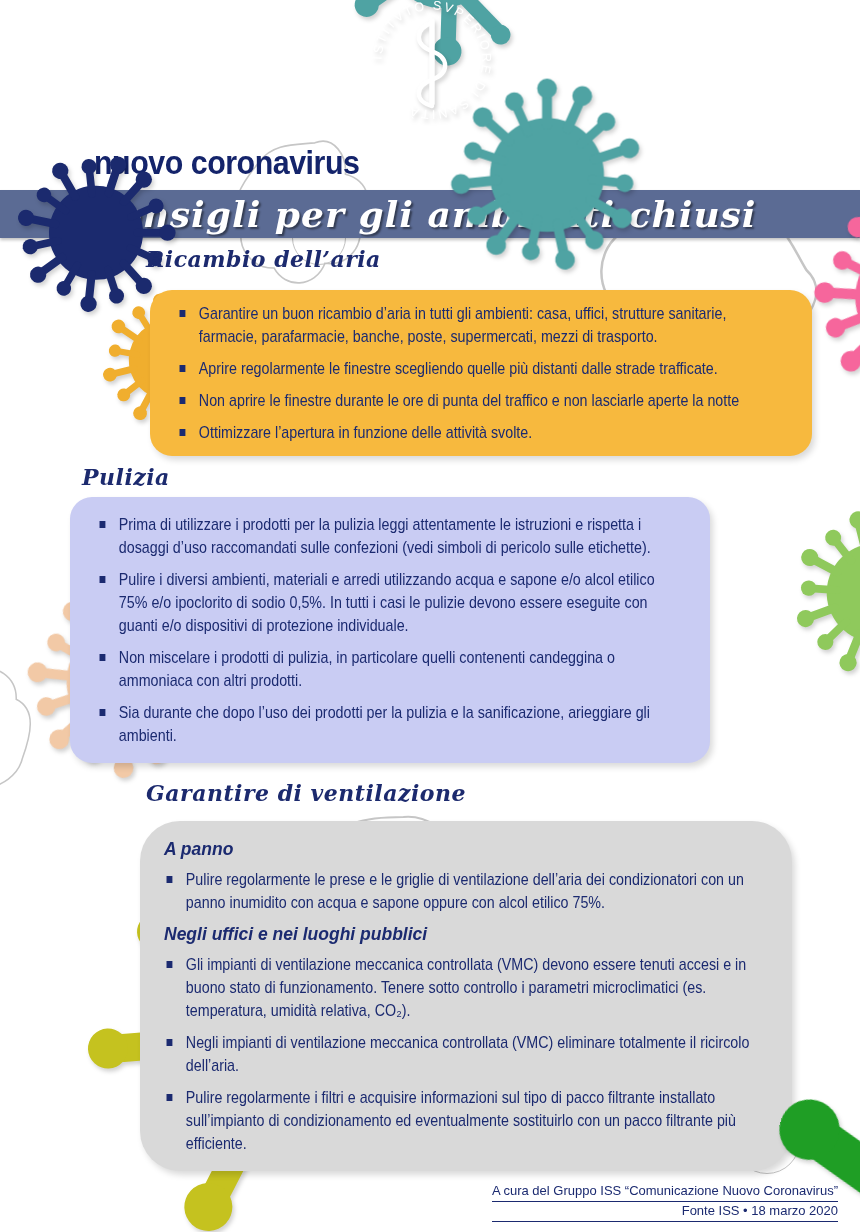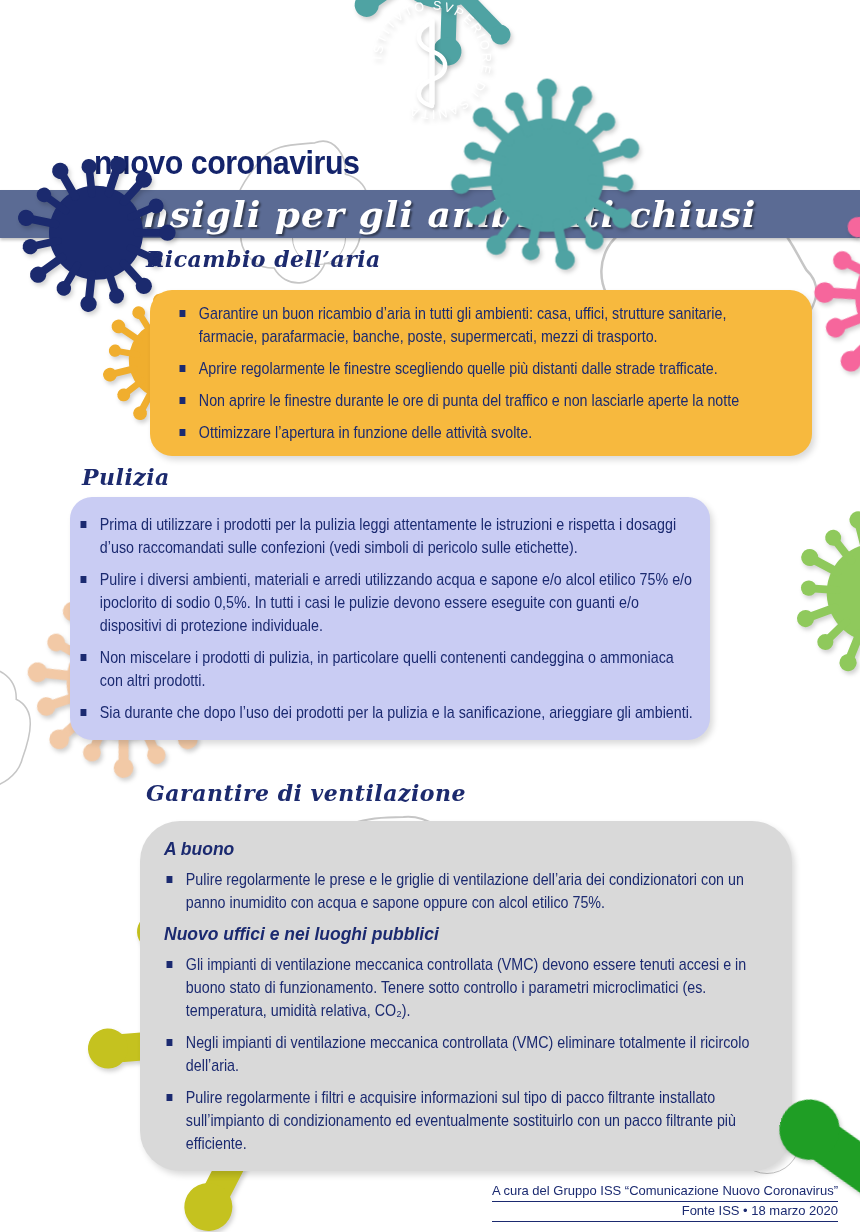--- a/index.html
+++ b/index.html
@@ -20,21 +20,21 @@
   .sec-head{position:absolute;font-family:"DejaVu Serif",serif;font-style:italic;font-weight:bold;
             color:#1c2a6e;font-size:22px;letter-spacing:0.5px;white-space:nowrap;}
   .box{position:absolute;border-radius:22px;box-shadow:3px 4px 6px rgba(0,0,0,0.15);
        padding:12px 27px;box-sizing:border-box;}
   .box ul{margin:0 -110px 0 0;padding:0;list-style:none;transform:scaleX(0.84);transform-origin:0 0;}
   .box li{position:relative;padding-left:26px;margin:0 0 9px 0;font-size:17px;line-height:23px;color:#1b2a70;}
   .box li:last-child{margin-bottom:0;}
   .box li::before{content:"";position:absolute;left:3px;top:8px;width:7px;height:7px;background:#1b2a70;}
   .box .sublabel{font-style:italic;font-weight:bold;font-size:17.5px;margin:2px 0 8px 0;color:#1b2a70;}
   .box-air{left:150px;top:290px;width:662px;background:#f7b93e;}
-  .box-clean{left:70px;top:497px;width:640px;background:#c9ccf3;padding:16px 8px;}
+  .box-clean{left:70px;top:497px;width:640px;background:#c9ccf3;padding:16px 27px;}
   .box-vent{left:140px;top:821px;width:652px;background:#d9d9d9;border-radius:40px;padding:16px 24px;}
 
   .footer{position:absolute;right:22px;top:1182px;text-align:right;font-size:13px;line-height:15px;color:#1b2a70;}
   .footer .line{border-bottom:1px solid #1b2a70;padding:1px 0 3px 0;}
 </style>
 </head>
 <body>
 
 <div class="poster">
 
@@ -160,25 +160,25 @@
     <ul>
       <li>Prima di utilizzare i prodotti per la pulizia leggi attentamente le istruzioni e rispetta i dosaggi d’uso raccomandati sulle confezioni (vedi simboli di pericolo sulle etichette).</li>
       <li>Pulire i diversi ambienti, materiali e arredi utilizzando acqua e sapone e/o alcol etilico 75% e/o ipoclorito di sodio 0,5%. In tutti i casi le pulizie devono essere eseguite con guanti e/o dispositivi di protezione individuale.</li>
       <li>Non miscelare i prodotti di pulizia, in particolare quelli contenenti candeggina o ammoniaca con altri prodotti.</li>
       <li>Sia durante che dopo l’uso dei prodotti per la pulizia e la sanificazione, arieggiare gli ambienti.</li>
     </ul>
   </div>
 
   <div class="sec-head" style="left:146px;top:780px;">Garantire di ventilazione</div>
   <div class="box box-vent">
-    <div class="sublabel">A buono</div>
+    <div class="sublabel">A panno</div>
     <ul>
       <li>Pulire regolarmente le prese e le griglie di ventilazione dell’aria dei condizionatori con un panno inumidito con acqua e sapone oppure con alcol etilico 75%.</li>
     </ul>
-    <div class="sublabel" style="margin-top:10px;">Nuovo uffici e nei luoghi pubblici</div>
+    <div class="sublabel" style="margin-top:10px;">Negli uffici e nei luoghi pubblici</div>
     <ul>
       <li>Gli impianti di ventilazione meccanica controllata (VMC) devono essere tenuti accesi e in buono stato di funzionamento. Tenere sotto controllo i parametri microclimatici (es. temperatura, umidità relativa, CO₂).</li>
       <li>Negli impianti di ventilazione meccanica controllata (VMC) eliminare totalmente il ricircolo dell’aria.</li>
       <li>Pulire regolarmente i filtri e acquisire informazioni sul tipo di pacco filtrante installato sull’impianto di condizionamento ed eventualmente sostituirlo con un pacco filtrante più efficiente.</li>
     </ul>
   </div>
 
   <svg class="decor" viewBox="-105 -105 210 210" style="left:655px;top:420px;width:200px;height:200px;color:#8fc95c">
       <use href="#virus" transform="rotate(-14)"></use>
     </svg>

